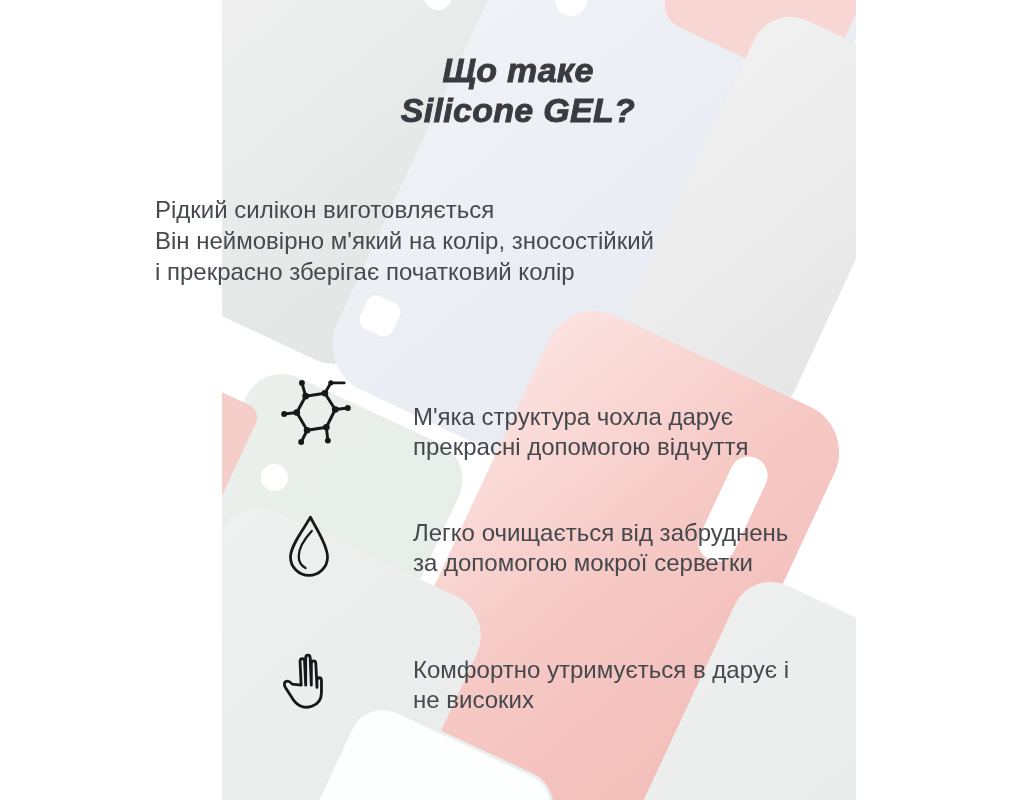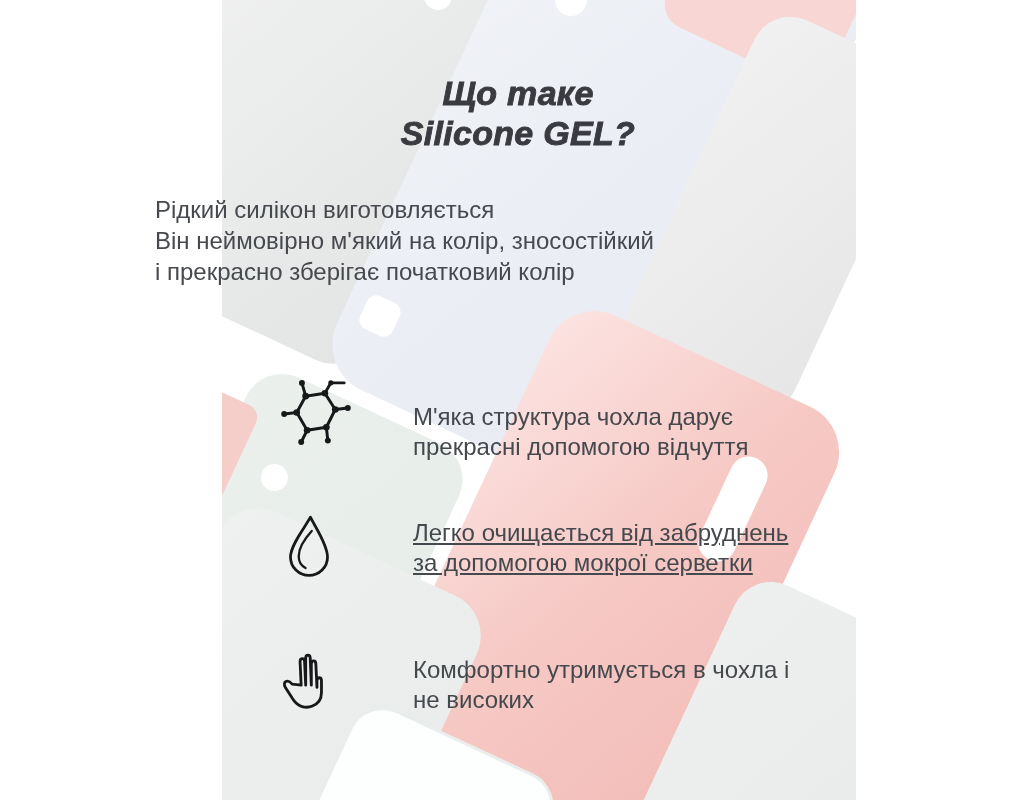--- a/index.html
+++ b/index.html
@@ -35,34 +35,34 @@
   .hole-sq{left:140px;top:298px;width:36px;height:36px;border-radius:10px;transform:rotate(25deg);}
   .hole-c1{left:202px;top:-18px;width:28px;height:28px;border-radius:50%;}
   .hole-c2{left:333px;top:-16px;width:32px;height:32px;border-radius:50%;}
   .hole-c3{left:39px;top:464px;width:27px;height:27px;border-radius:50%;}
   .hole-pill{left:492px;top:453px;width:38px;height:112px;border-radius:20px;transform:rotate(25deg);}
 
   
   .title{
     position:absolute;left:238px;top:50px;width:560px;text-align:center;
     font-size:34px;line-height:40px;font-weight:900;font-style:italic;
-    color:#3a3b40;-webkit-text-stroke:0.9px #3a3b40;letter-spacing:0.3px;margin-top:23px;
+    color:#3a3b40;-webkit-text-stroke:0.9px #3a3b40;letter-spacing:0.3px;
   }
   .title span{display:block;}
   .intro{
     position:absolute;left:155px;top:194px;width:700px;text-align:left;
     font-size:24px;line-height:31px;color:#46494e;
   }
   .intro span{display:block;}
   .feature-text{
     position:absolute;left:413px;width:380px;
     font-size:24px;line-height:30px;color:#45484d;text-align:left;
   }
   .feature-text span{display:block;}
-  .ft-1{top:382px;margin-top:20px;} .ft-2{top:518px;text-decoration:underline;} .ft-3{top:655px;}
+  .ft-1{top:382px;margin-top:20px;} .ft-2{top:518px;} .ft-3{top:655px;}
 
   
   .icon{position:absolute;}
   .icon svg{display:block;width:100%;height:100%;}
   .ic-1{left:279px;top:374px;width:74px;height:74px;}
   .ic-2{left:285px;top:511px;width:48px;height:70px;}
   .ic-3{left:278px;top:648px;width:52px;height:62px;}
 </style>
 </head>
 <body>
@@ -155,17 +155,17 @@
                L56 18
                C56 11 48 11 48 18
                L48 66
                L46 24
                C46 17 38 17 38 24
                L40 66
                Z"></path>
     </svg>
   </div>
   <div class="feature-text ft-3">
-    <span>Комфортно утримується в чохла і</span>
+    <span>Комфортно утримується в дарує і</span>
     <span>не високих</span>
   </div>
 
 </div>
 
 </body></html>

